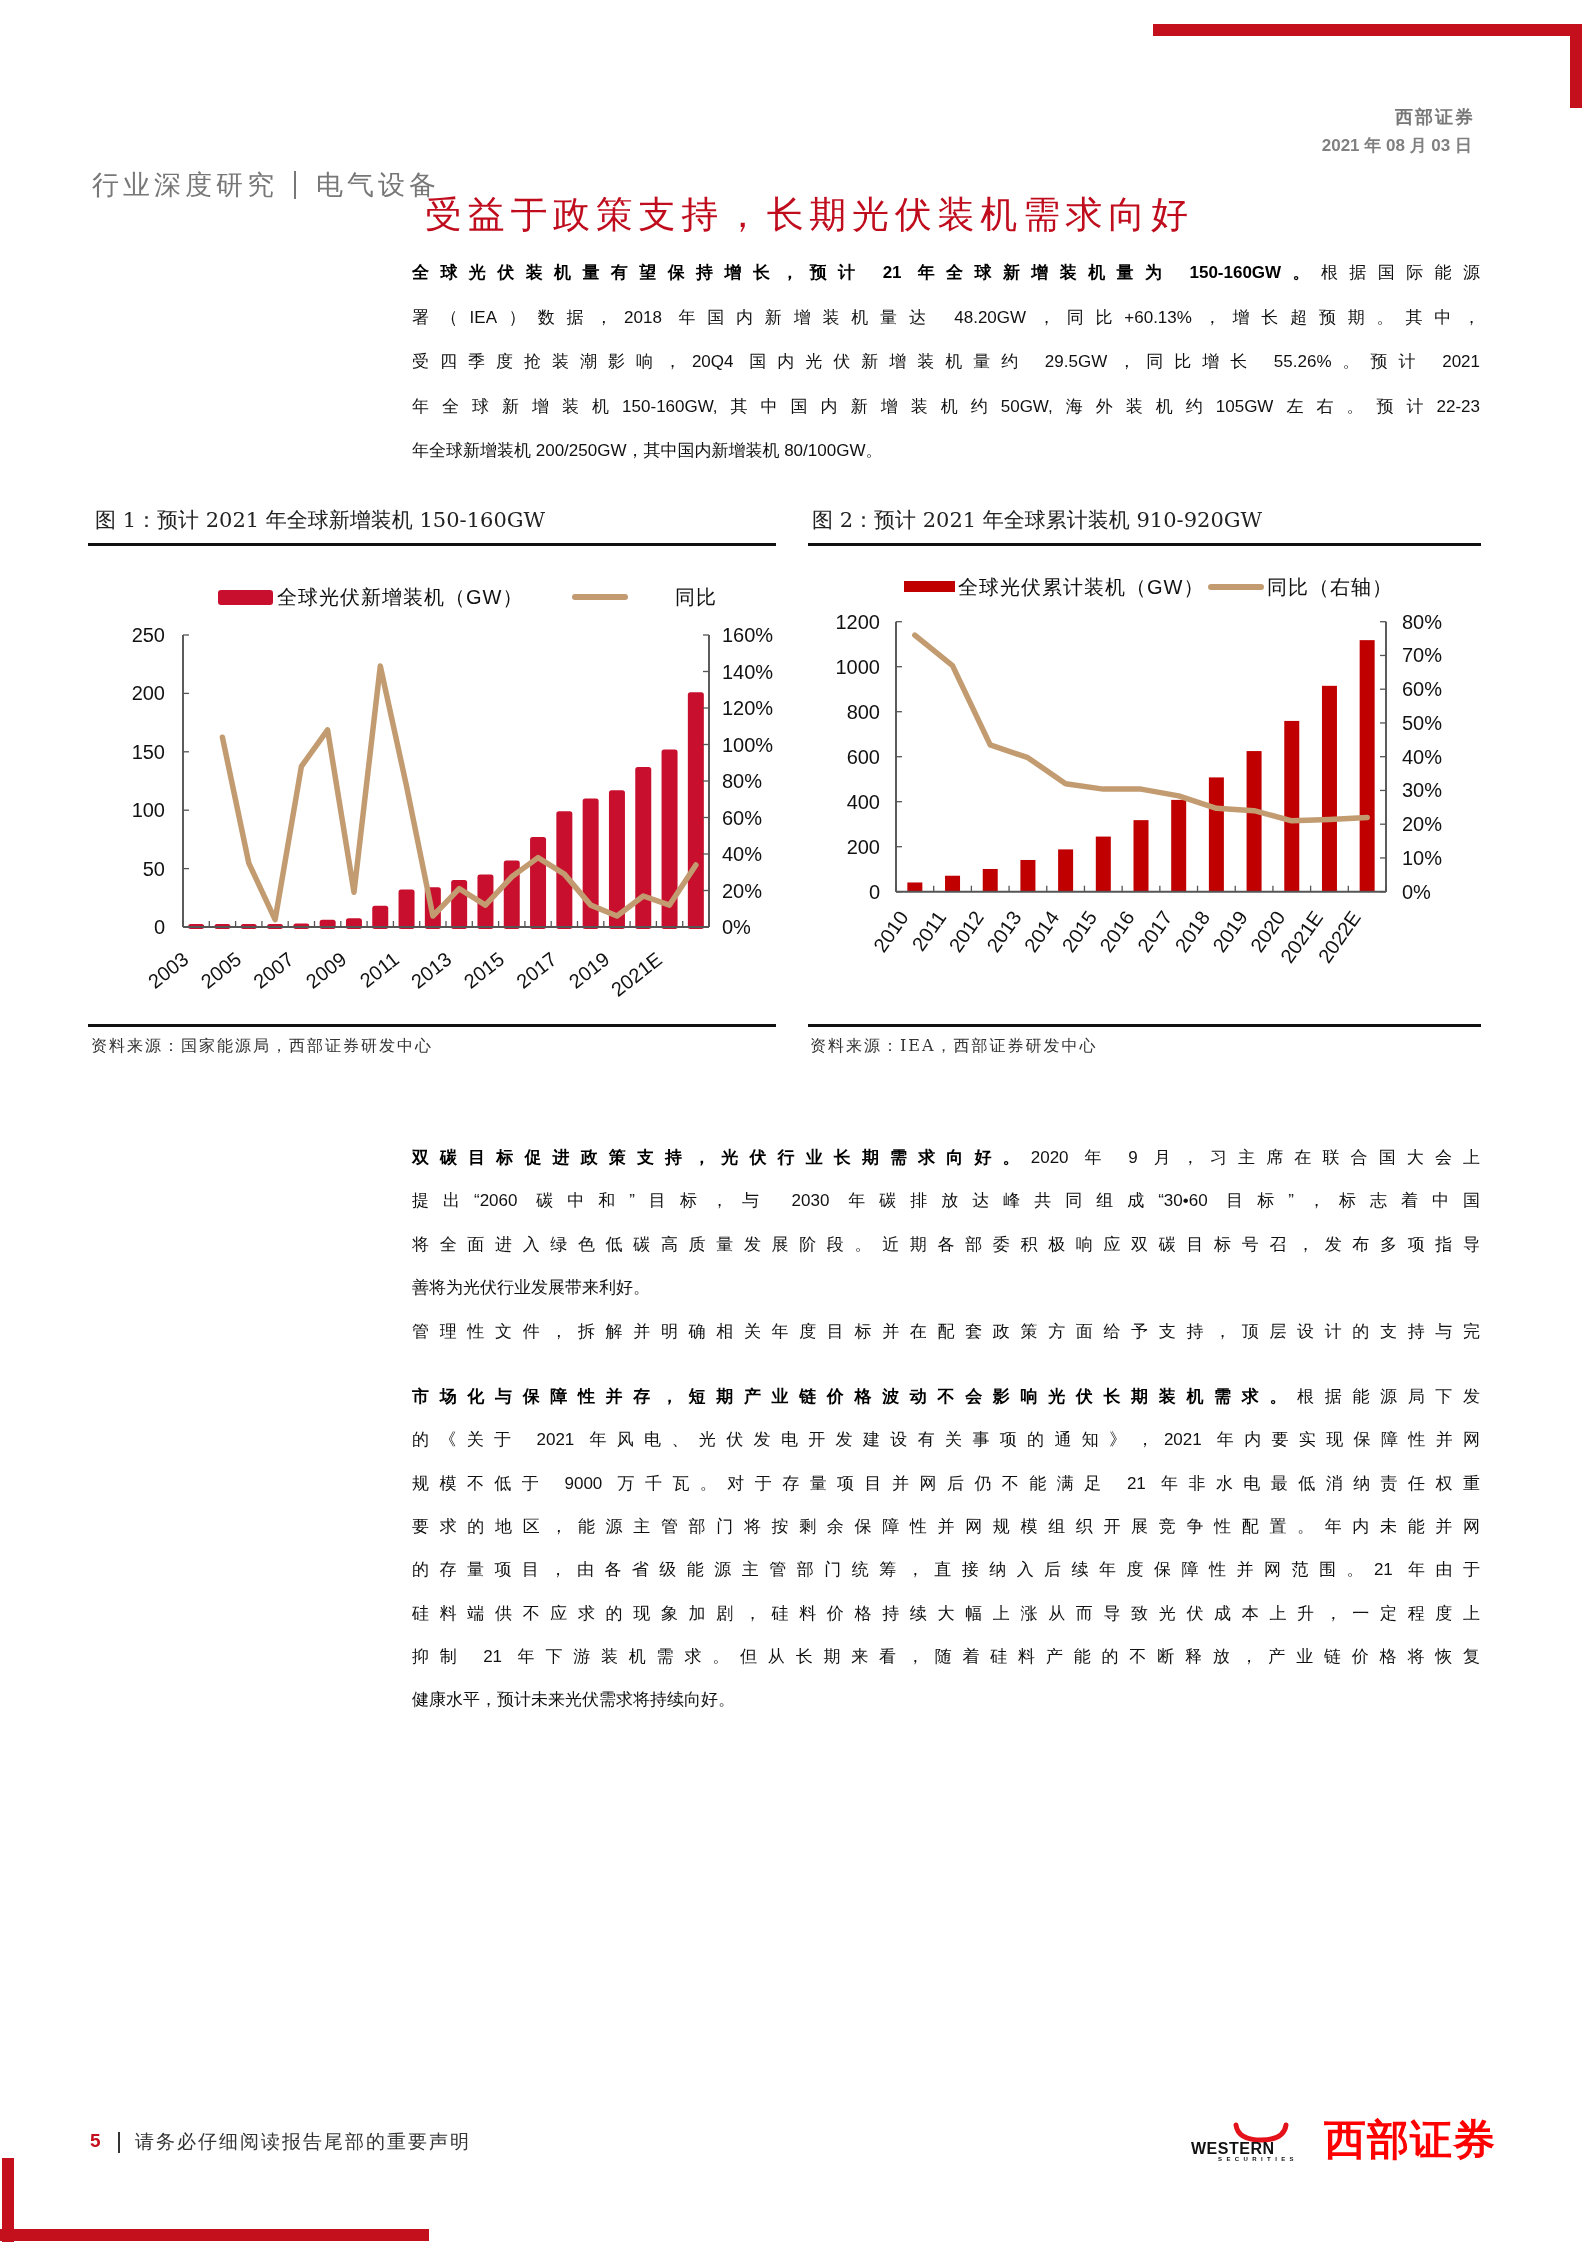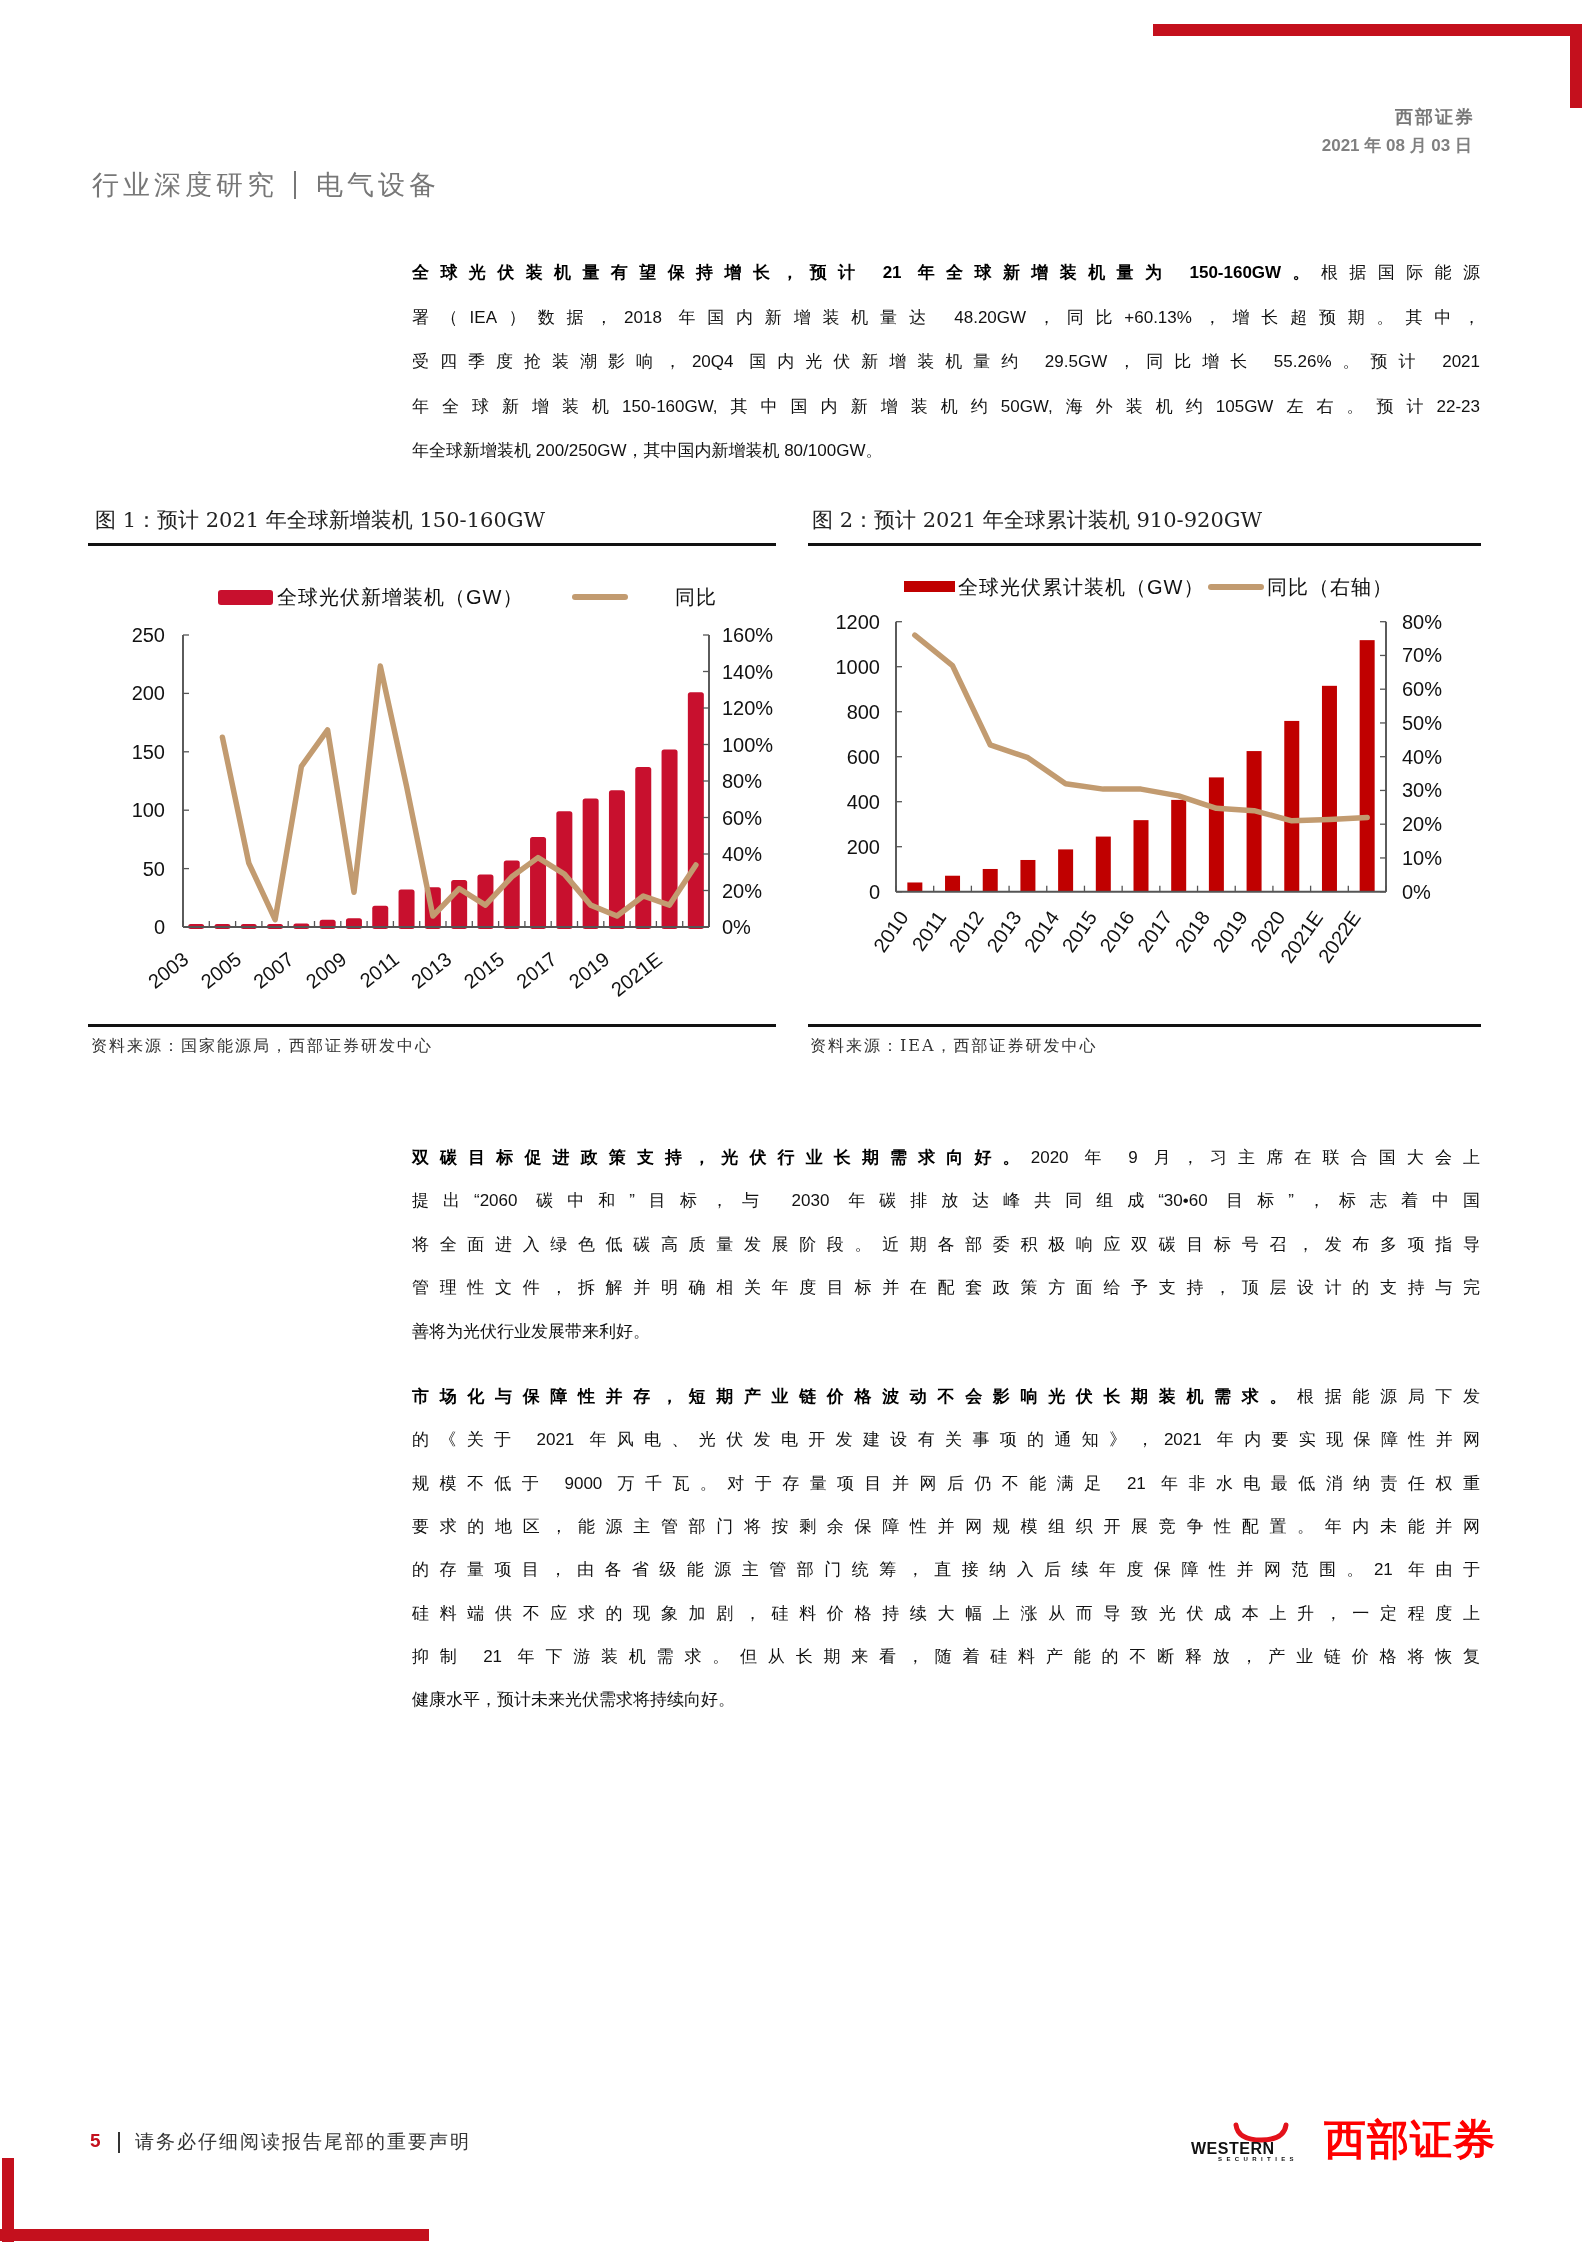--- a/index.html
+++ b/index.html
@@ -52,20 +52,21 @@
   <div class="abs red" style="left:1570px;top:24px;width:12px;height:84px;"></div>
 
   <div id="hdr-left" class="abs">
     <span>行业深度研究</span>
     <span class="hdr-div"></span>
     <span>电气设备</span>
   </div>
   <div id="brand-top" class="abs">西部证券</div>
   <div id="date-top" class="abs">2021 年 08 月 03 日</div>
 
+  <div id="title" class="abs">受益于政策支持，长期光伏装机需求向好</div>
 
   <div class="abs para" style="top:251px;line-height:44.6px;">
     <div class="ln"><span class="lead">全球光伏装机量有望保持增长，预计 21 年全球新增装机量为 150-160GW。</span><span>根据国际能源</span></div>
     <div class="ln">署（IEA）数据，2018 年国内新增装机量达 48.20GW，同比+60.13%，增长超预期。其中，</div>
     <div class="ln">受四季度抢装潮影响，20Q4 国内光伏新增装机量约 29.5GW，同比增长 55.26%。预计 2021</div>
     <div class="ln">年全球新增装机150-160GW,其中国内新增装机约50GW,海外装机约105GW左右。预计22-23</div>
     <div class="ln last">年全球新增装机 200/250GW，其中国内新增装机 80/100GW。</div>
   </div>
 
   <div class="abs fig-title" style="left:95px;top:507px;">图 1：预计 2021 年全球新增装机 150-160GW</div>
@@ -256,22 +257,22 @@
       </g>
       <polyline points="914.8,635.2 952.5,665.6 990.2,744.9 1027.9,757.7 1065.6,783.7 1103.3,789.1 1141.0,789.1 1178.7,795.9 1216.4,808.3 1254.1,810.7 1291.8,820.8 1329.5,819.5 1367.2,817.5" fill="none" stroke="#c29b70" stroke-width="5.5" stroke-linejoin="round" stroke-linecap="round"></polyline>
     </svg>
   <div class="abs rule" style="left:808px;top:1024px;width:673px;"></div>
   <div class="abs src" style="left:810px;top:1035px;">资料来源：IEA，西部证券研发中心</div>
 
   <div class="abs para" style="top:1136px;line-height:43.4px;">
     <div class="ln"><span class="lead">双碳目标促进政策支持，光伏行业长期需求向好。</span><span>2020 年 9 月，习主席在联合国大会上</span></div>
     <div class="ln">提出“2060 碳中和”目标，与 2030 年碳排放达峰共同组成“30•60 目标”，标志着中国</div>
     <div class="ln">将全面进入绿色低碳高质量发展阶段。近期各部委积极响应双碳目标号召，发布多项指导</div>
+    <div class="ln last">善将为光伏行业发展带来利好。</div>
     <div class="ln">管理性文件，拆解并明确相关年度目标并在配套政策方面给予支持，顶层设计的支持与完</div>
-    <div class="ln last">善将为光伏行业发展带来利好。</div>
   </div>
 
   <div class="abs para" style="top:1375px;line-height:43.35px;">
     <div class="ln"><span class="lead">市场化与保障性并存，短期产业链价格波动不会影响光伏长期装机需求。</span><span>根据能源局下发</span></div>
     <div class="ln">的《关于 2021 年风电、光伏发电开发建设有关事项的通知》，2021 年内要实现保障性并网</div>
     <div class="ln">规模不低于 9000 万千瓦。对于存量项目并网后仍不能满足 21 年非水电最低消纳责任权重</div>
     <div class="ln">要求的地区，能源主管部门将按剩余保障性并网规模组织开展竞争性配置。年内未能并网</div>
     <div class="ln">的存量项目，由各省级能源主管部门统筹，直接纳入后续年度保障性并网范围。21 年由于</div>
     <div class="ln">硅料端供不应求的现象加剧，硅料价格持续大幅上涨从而导致光伏成本上升，一定程度上</div>
     <div class="ln">抑制 21 年下游装机需求。但从长期来看，随着硅料产能的不断释放，产业链价格将恢复</div>

